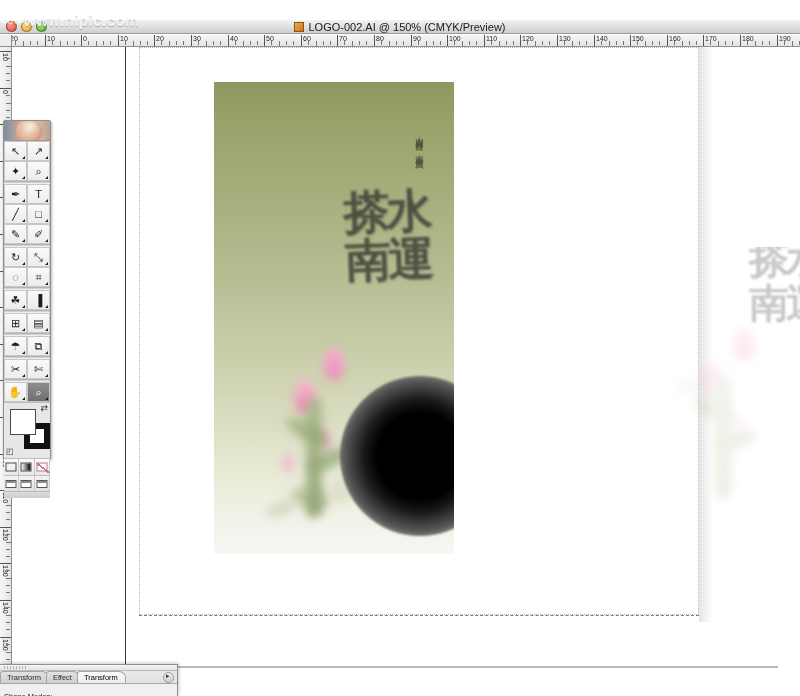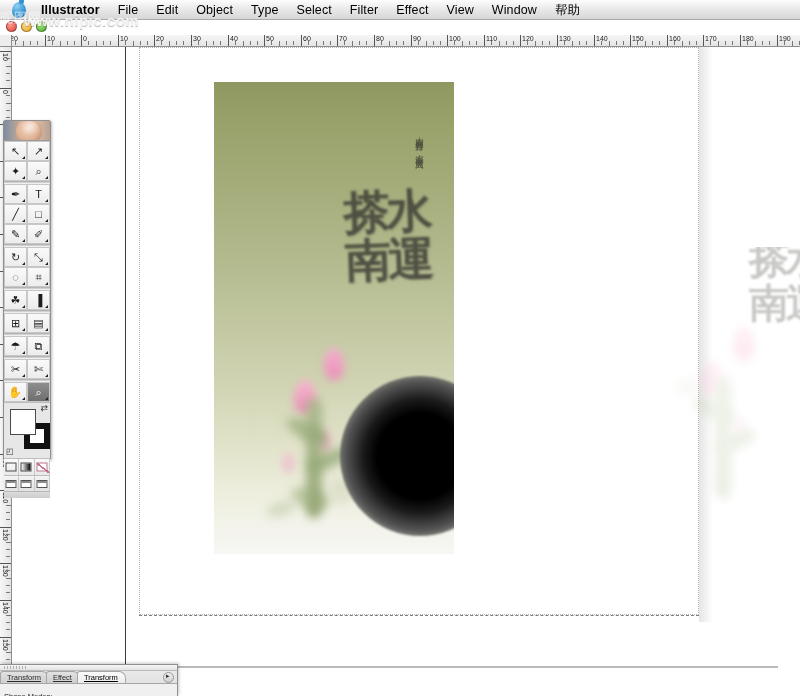--- a/index.html
+++ b/index.html
@@ -243,21 +243,20 @@
     border-bottom:1px solid #bcbcbc; position:relative;}
   .panel-grip:after{content:"";position:absolute;left:4px;top:1px;width:22px;height:3px;
     background:repeating-linear-gradient(90deg,#b0b0b0 0 1px,transparent 1px 3px);}
   .tabs{ display:flex; height:12px; align-items:flex-end; }
   .tab{
     font-size:7.5px; color:#2c2c2c; padding:1px 7px 1px 6px;
     background:linear-gradient(#e2e2e2,#cfcfcf);
     border:1px solid #a6a6a6; border-bottom:none;
     border-radius:3px 7px 0 0; margin-right:-3px; line-height:9px;
     white-space:nowrap;
-    text-decoration:underline;
   }
   .tab.active{ background:linear-gradient(#fbfbfb,#ededed); color:#000;
     position:relative; z-index:3;}
   .tab-menu{ margin-left:auto; margin-right:3px; width:11px;height:11px;
     border-radius:50%; background:linear-gradient(#f0f0f0,#cfcfcf);
     border:1px solid #999; position:relative;}
   .tab-menu:after{ content:"\25B8"; position:absolute; left:2px; top:-1px;
     font-size:7px; color:#333;}
   .panel-body{ background:#f0f0f0; border-top:1px solid #a6a6a6; height:14px;
     padding:1px 4px; }
@@ -587,37 +586,25 @@
         <div class="leafblur" style="left:-6px;top:96px;width:26px;height:16px;
              background:#cfd3c2;opacity:.55;"></div>
       </div>
       <div class="calli2">搽水南運</div>
     </div>
 
   </div>
 
   <div class="scroll-h"></div>
 
-  <div class="menubar">
-    <div class="apple-logo">
-      <div class="apple-glyph"></div>
-    </div>
-    <div class="menu-item app">Illustrator</div>
-    <div class="menu-item">File</div>
-    <div class="menu-item">Edit</div>
-    <div class="menu-item">Object</div>
-    <div class="menu-item">Type</div>
-    <div class="menu-item">Select</div>
-    <div class="menu-item">Filter</div>
-    <div class="menu-item">Effect</div>
-    <div class="menu-item">View</div>
-    <div class="menu-item">Window</div>
-    <div class="menu-item">帮助</div>
+
+  <div class="titlebar">
+    <div class="title-icon"></div>
+    <div class="title-text">LOGO-002.AI @ 150% (CMYK/Preview)</div>
   </div>
-
 
   <div class="win-dots">
     <div class="wd r"></div>
     <div class="wd y"></div>
     <div class="wd g"></div>
   </div>
 
   <div class="wm-nipic">www.nipic.com</div>
   <div class="wm-nipic-cn">昵图网</div>
 

